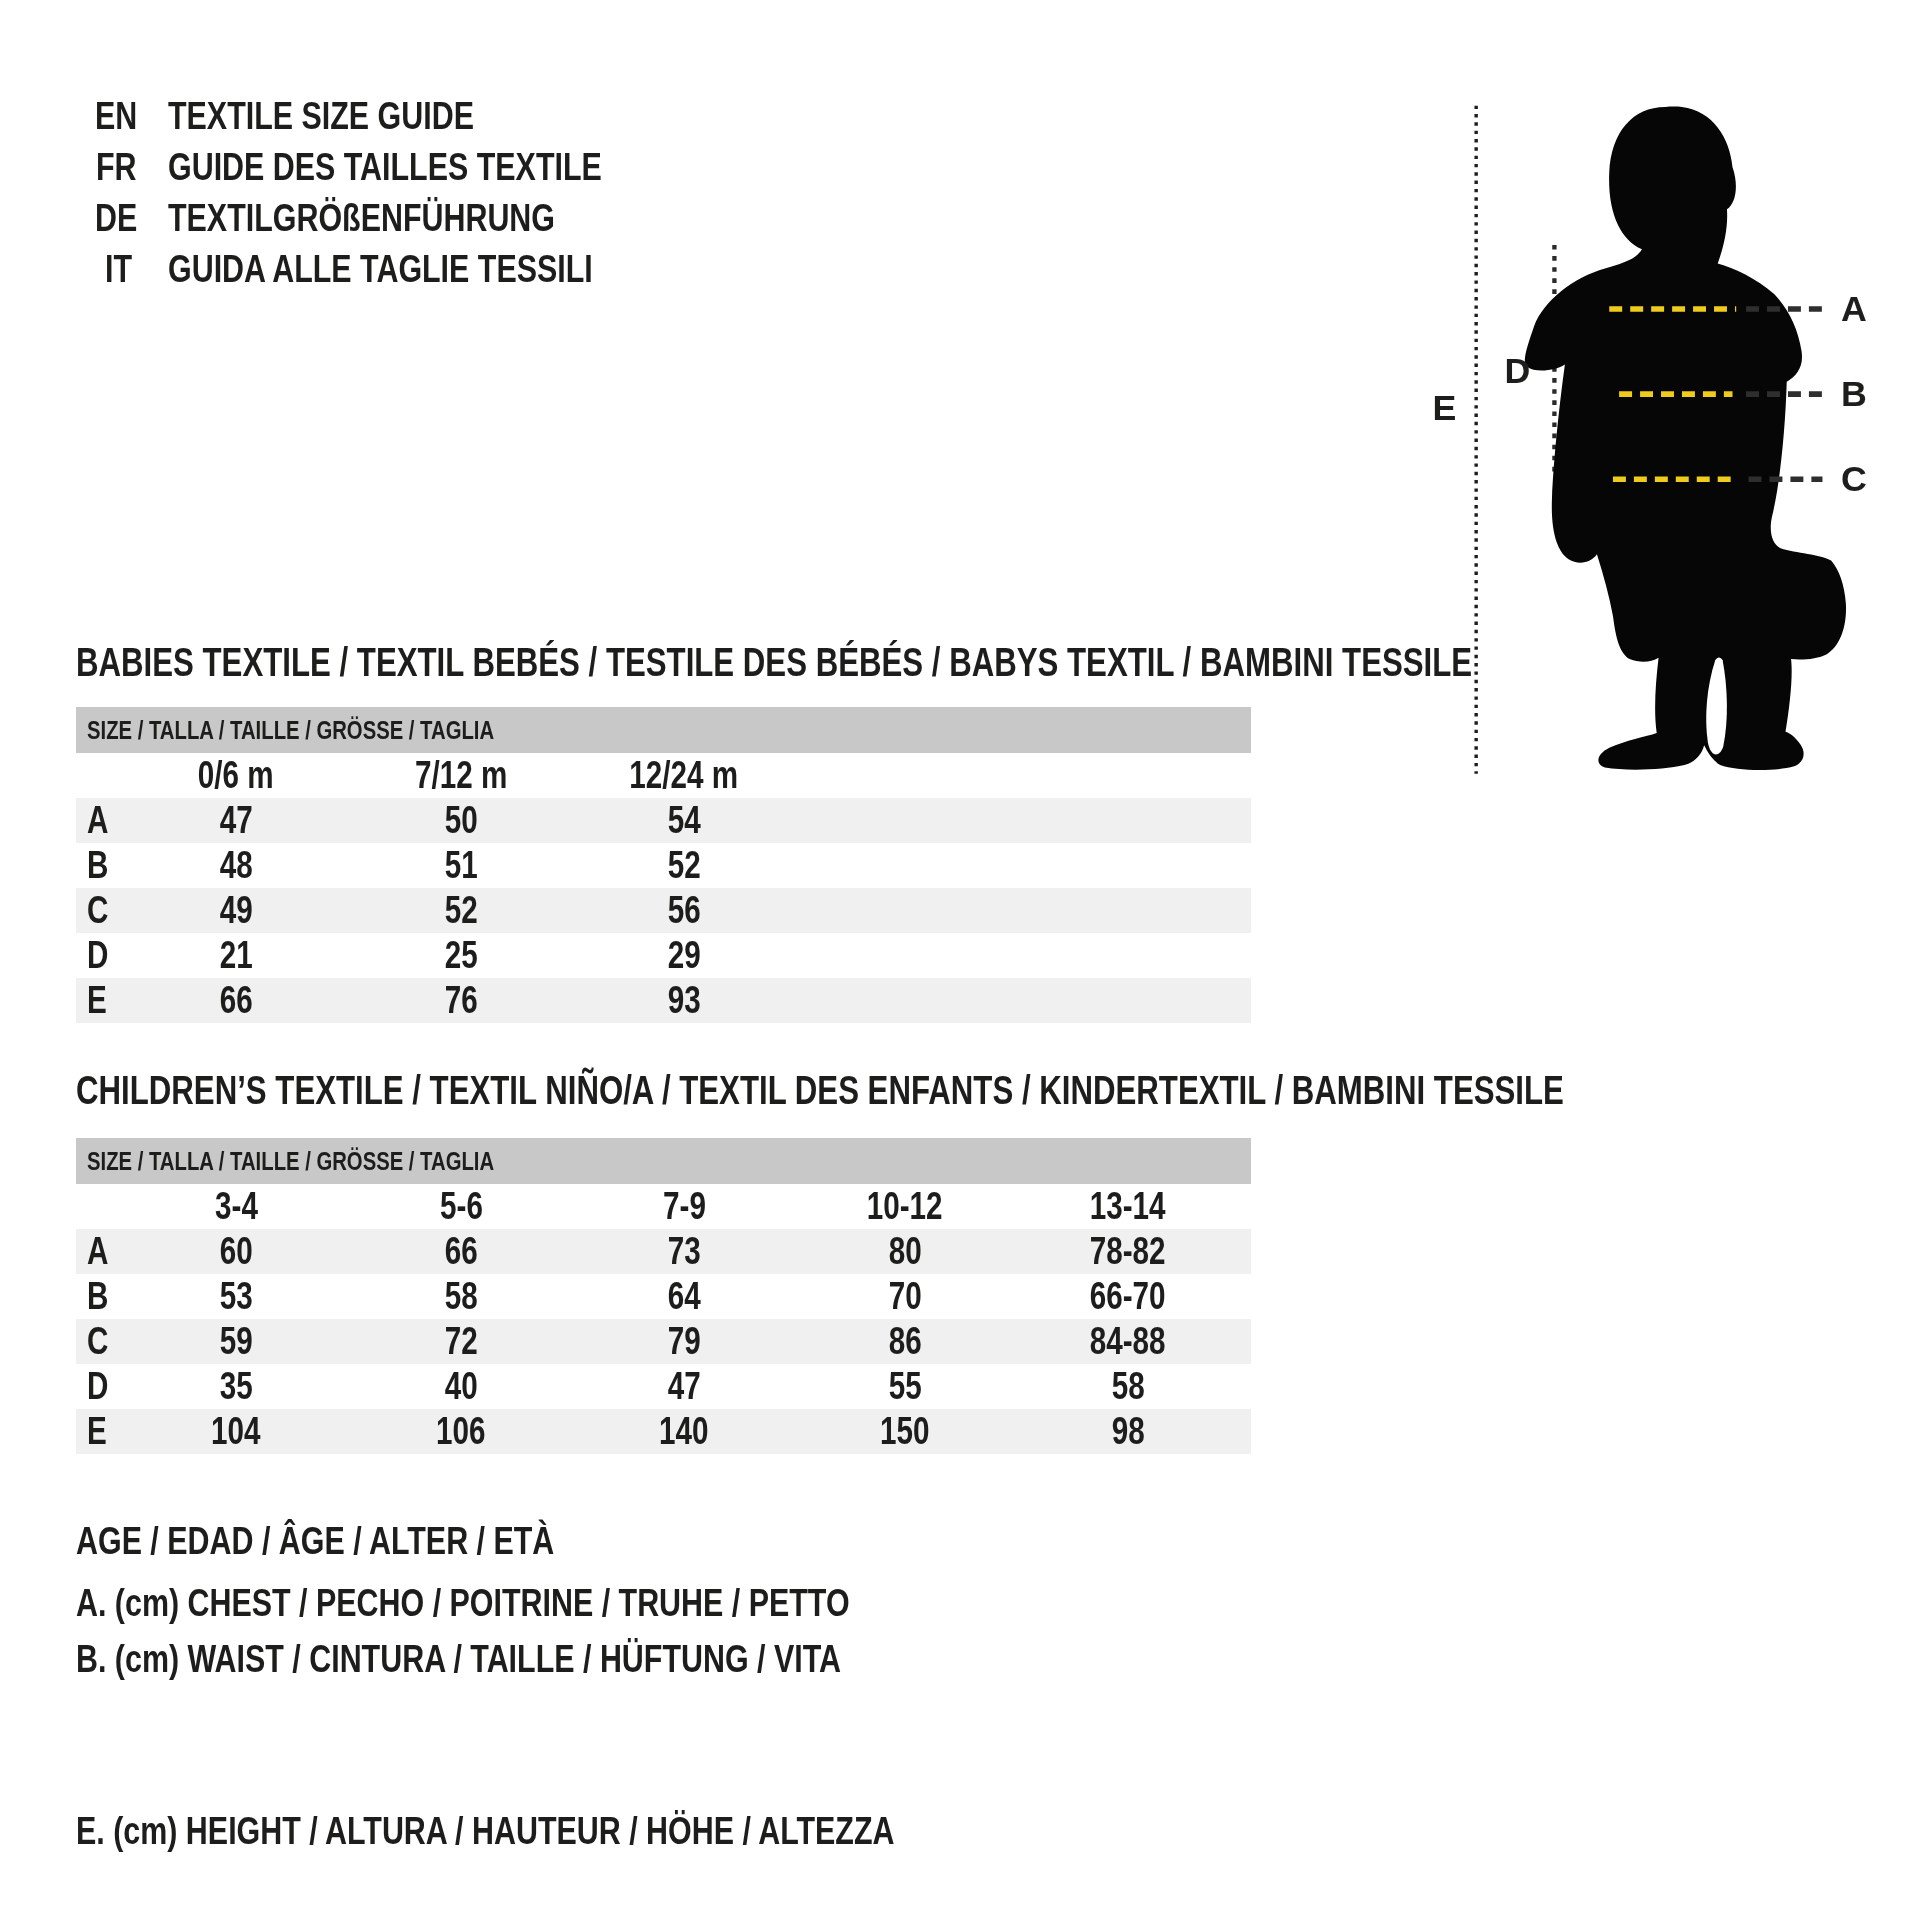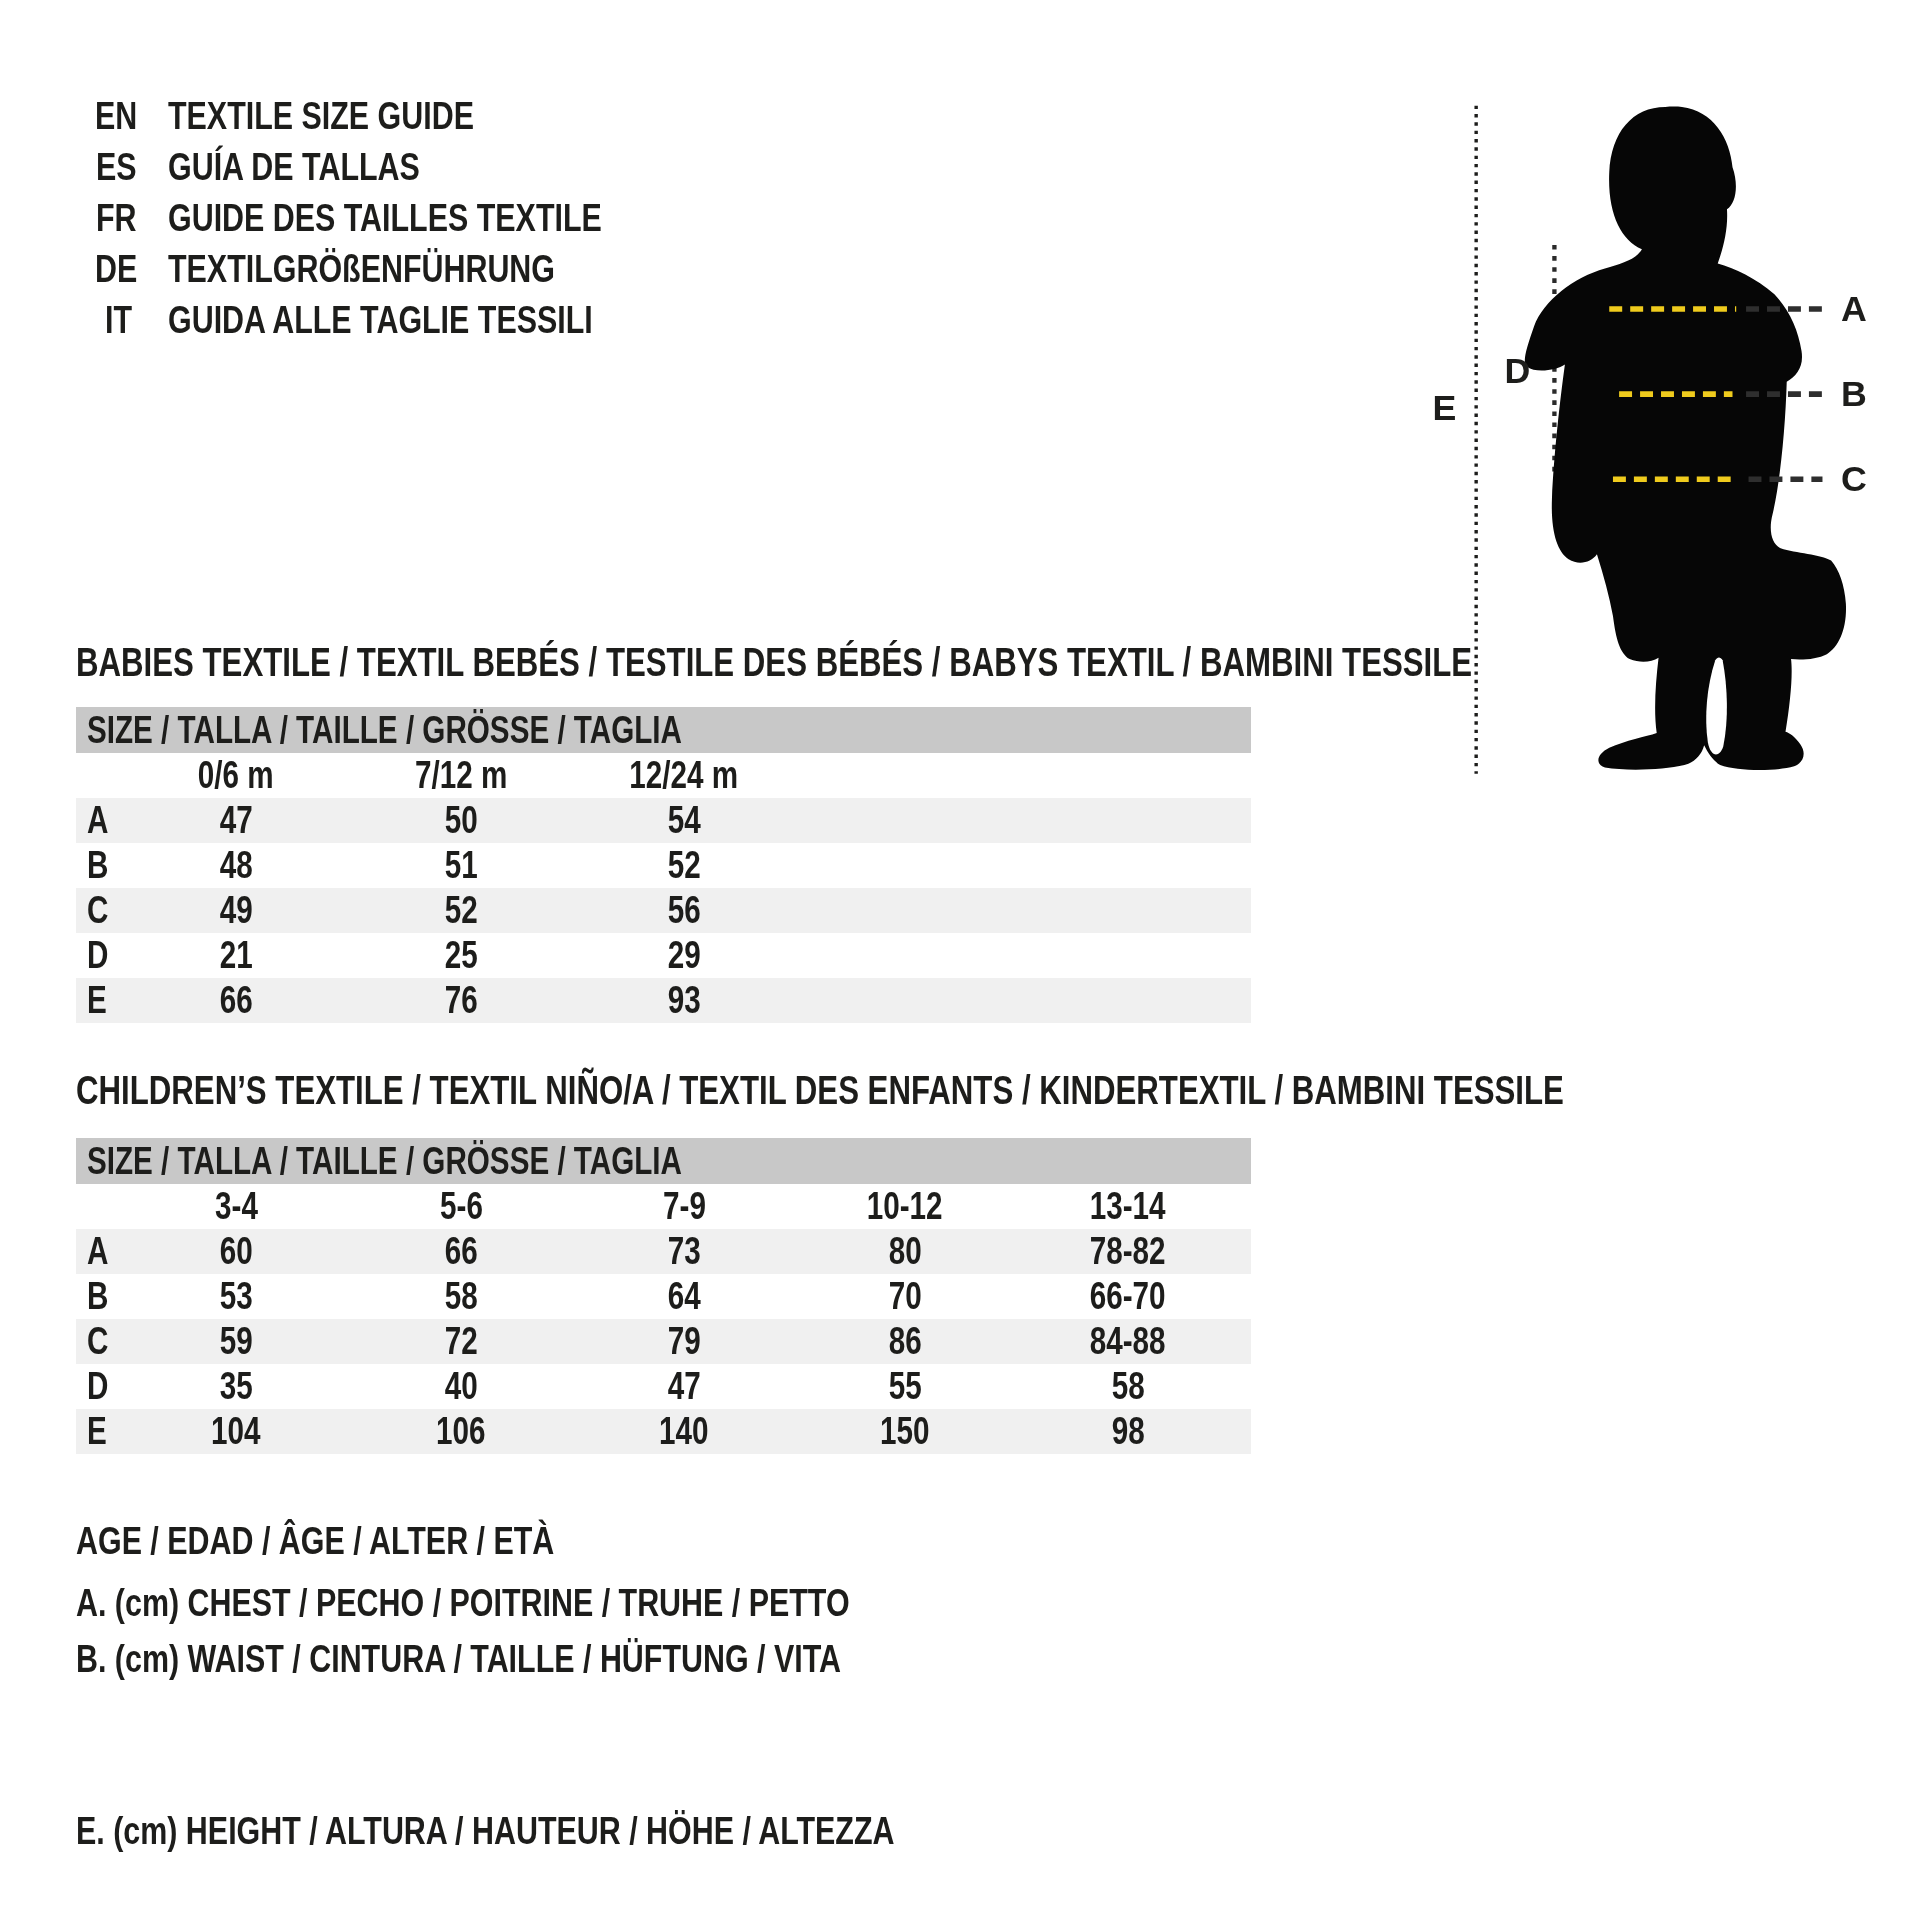--- a/index.html
+++ b/index.html
@@ -15,21 +15,21 @@
   
   .section-heading{position:absolute;left:76px;font-size:40px;line-height:39px;white-space:nowrap;}
   .heading-babies{top:643px;}
   .heading-children{top:1071px;}
 
   
   .size-table{position:absolute;left:76px;width:1175px;}
   .table-babies{top:707px;}
   .table-children{top:1138px;}
   .band{height:46px;background:#c8c8c8;position:relative;}
-  .band-label{position:absolute;left:10.5px;top:0;height:46px;line-height:46px;font-size:38px;}
+  .band-label{position:absolute;left:10.5px;top:0;height:46px;line-height:46px;font-size:26px;}
   .trow{position:relative;height:45px;font-size:38px;}
   .trow.alt{background:#f0f0f0;}
   .row-label{position:absolute;left:10.5px;top:0;height:45px;line-height:45px;}
   .col-anchor{position:absolute;top:0;height:45px;width:0;display:flex;align-items:center;justify-content:center;}
   .col-anchor>span{white-space:nowrap;transform:scaleX(0.78);}
 
   
   .legend{position:absolute;left:76px;top:1521px;width:1047px;height:345px;font-size:39px;}
   .legend-line{position:absolute;left:0;line-height:39px;white-space:nowrap;}
 
@@ -39,24 +39,20 @@
 </style>
 </head>
 <body>
 
 <div class="page">
 
   <section class="lang">
     <div class="lang-row">
       <span class="lang-code"><span class="cond">EN</span></span>
       <span class="cond">TEXTILE SIZE GUIDE</span>
-    </div>
-    <div class="lang-row">
-      <span class="lang-code"><span class="cond">ES</span></span>
-      <span class="cond">GUÍA DE TALLAS</span>
     </div>
     <div class="lang-row">
       <span class="lang-code"><span class="cond">FR</span></span>
       <span class="cond">GUIDE DES TAILLES TEXTILE</span>
     </div>
     <div class="lang-row">
       <span class="lang-code"><span class="cond">DE</span></span>
       <span class="cond">TEXTILGRÖßENFÜHRUNG</span>
     </div>
     <div class="lang-row">

